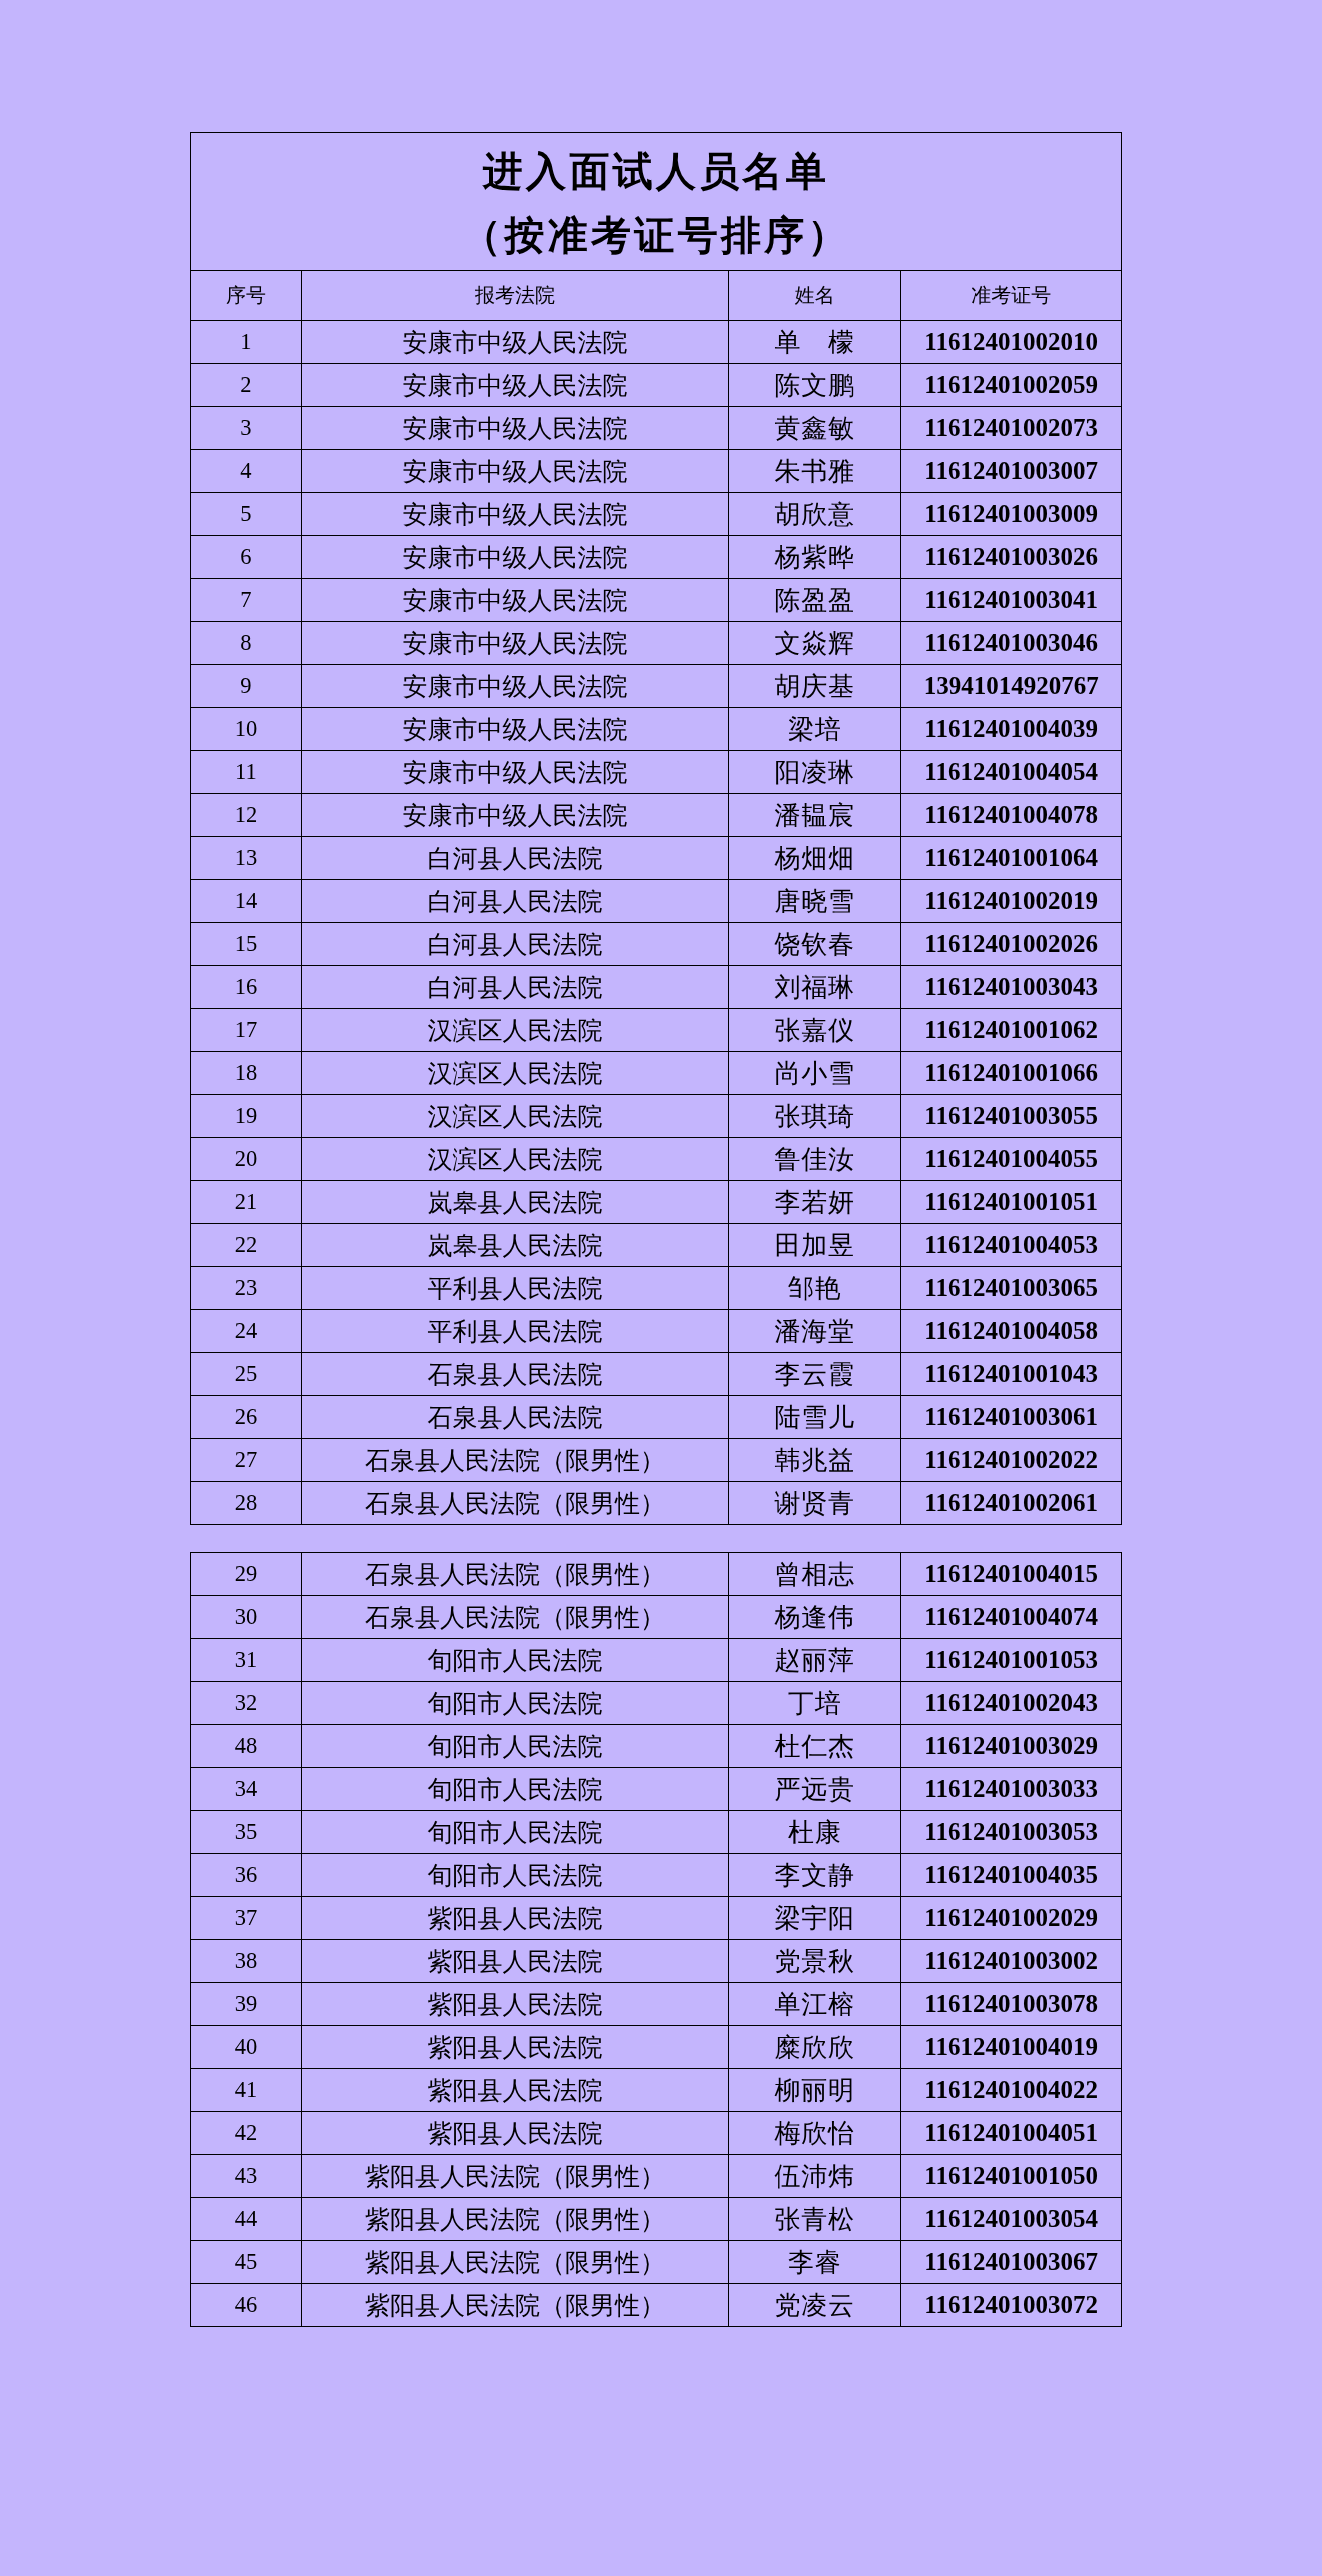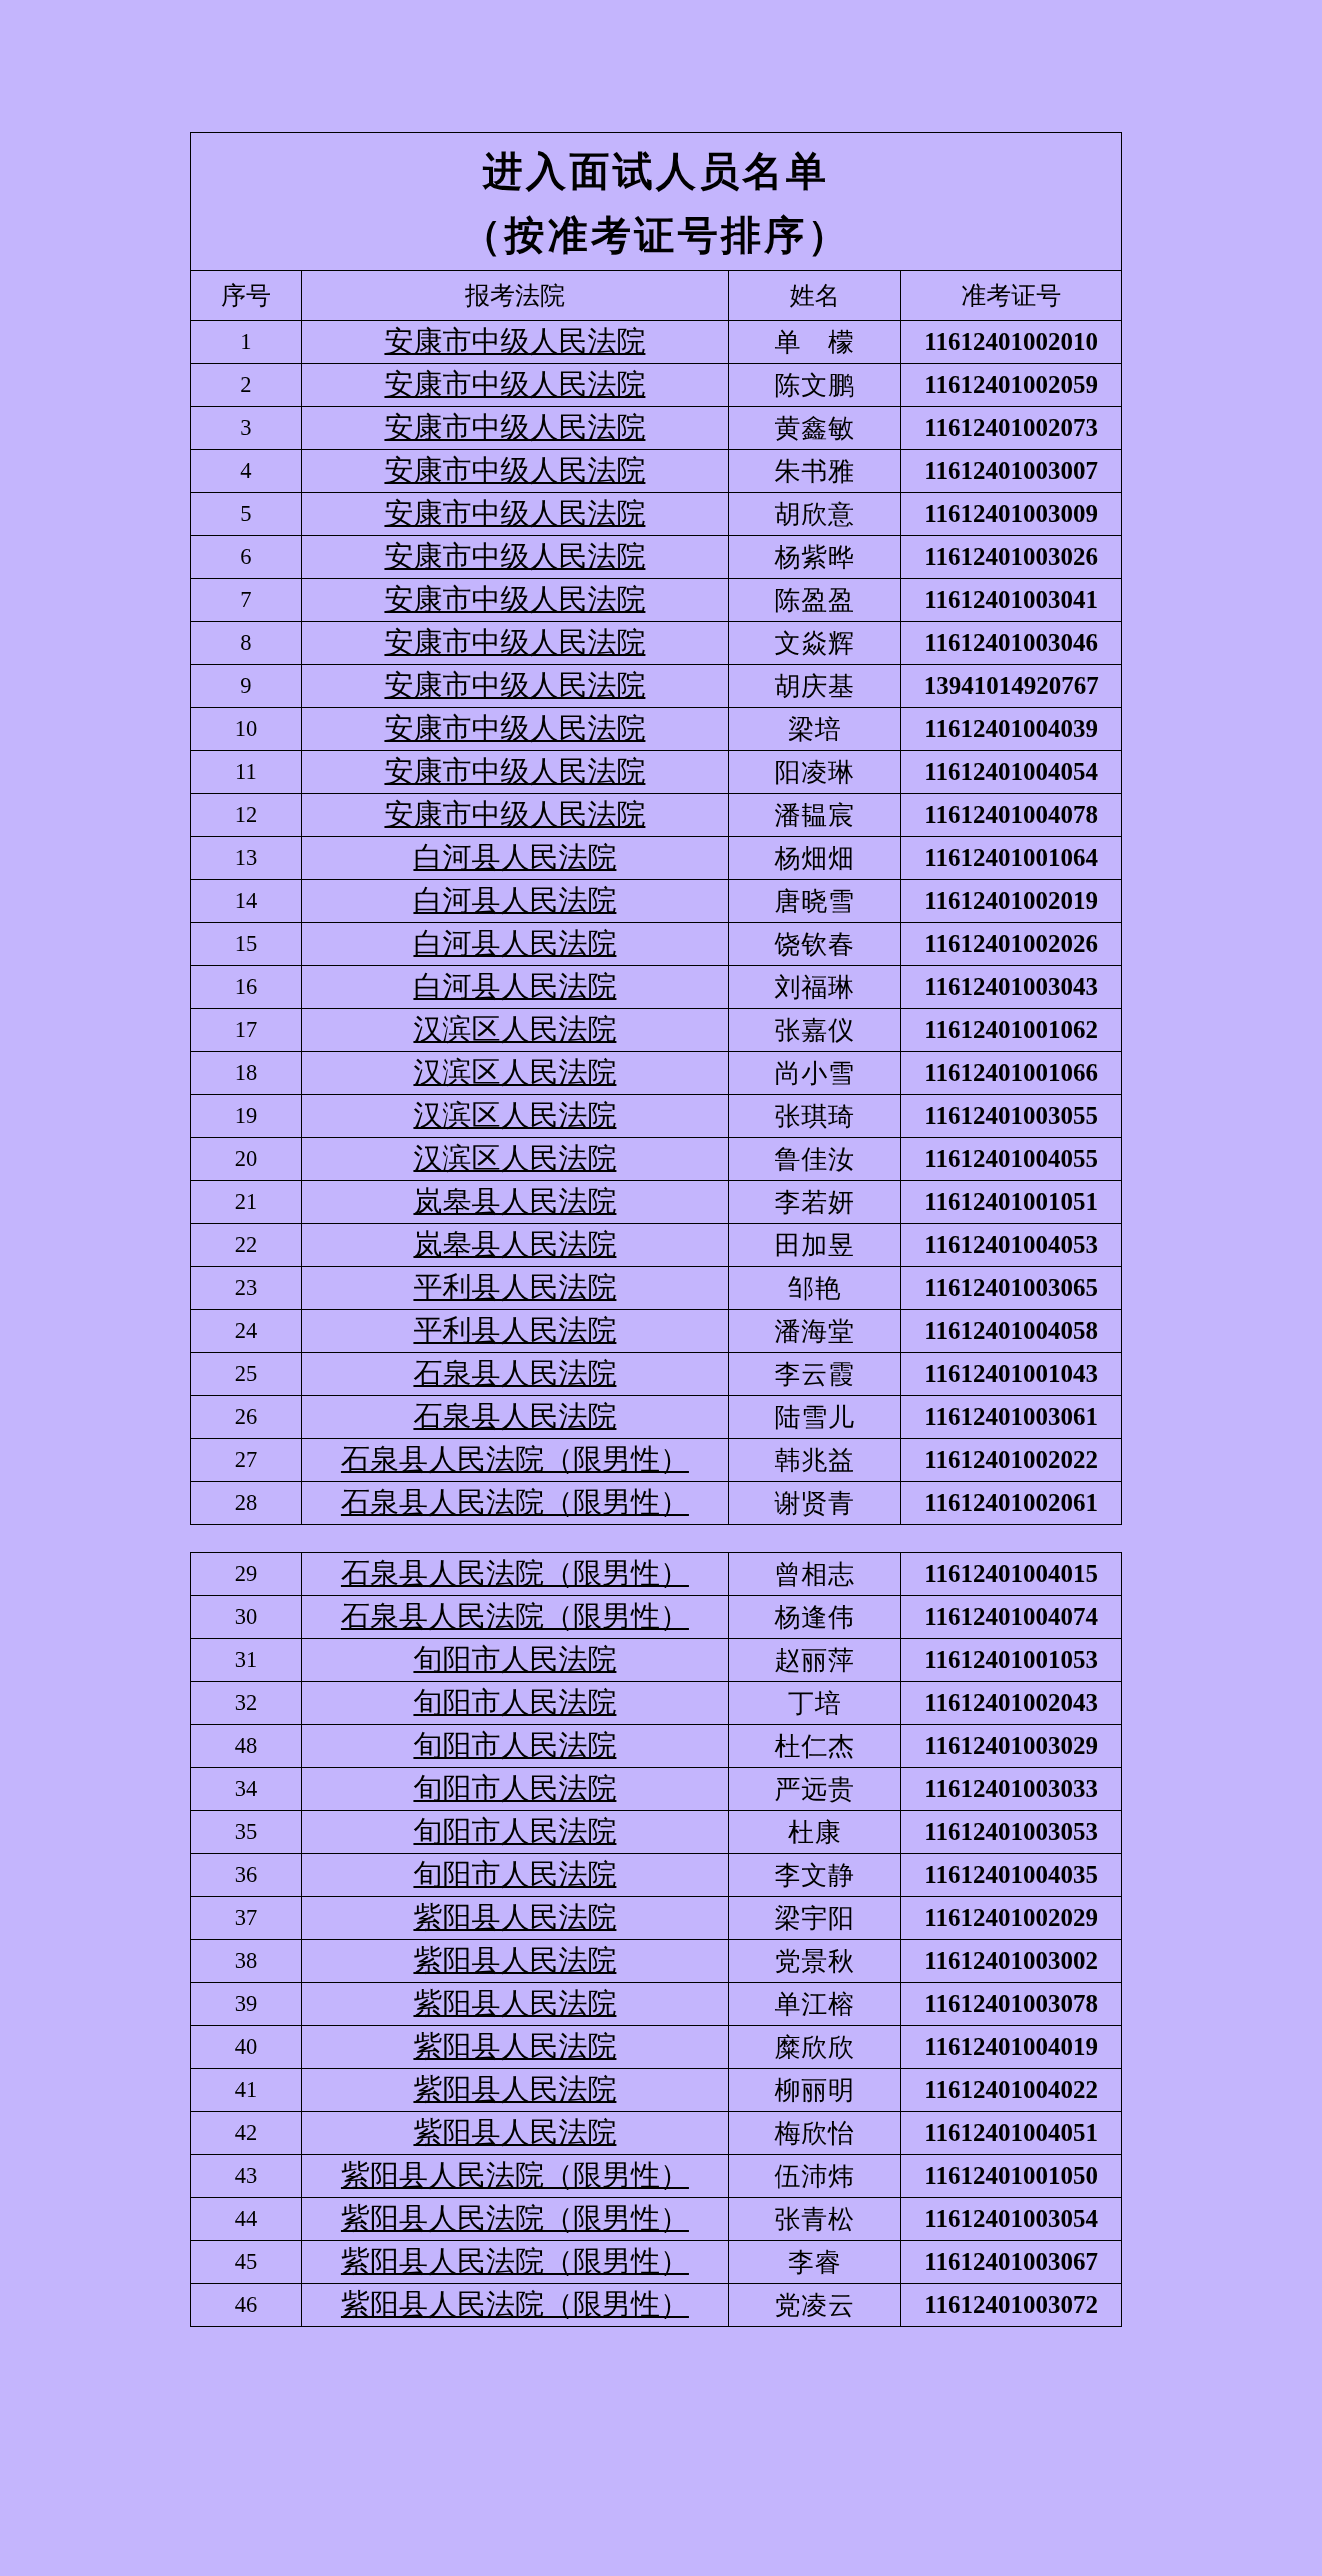--- a/index.html
+++ b/index.html
@@ -48,26 +48,26 @@
   .title-inner {
     display: flex;
     flex-direction: column;
     justify-content: space-evenly;
     height: 100%;
     padding-top: 5px;
     box-sizing: border-box;
   }
   tr.header-row th {
     height: 49px;
-    font-size: 25px;
+    font-size: 20px;
     font-weight: normal;
   }
   tr.data-row td { height: 42px; }
   .c-no     { font-size: 22.5px; }
-  .c-court  { font-size: 29px; text-decoration: underline; }
+  .c-court  { font-size: 25px; }
   .c-name   { font-size: 26px; letter-spacing: 0.8px; }
   .c-ticket { font-size: 25px; font-weight: bold; }
 </style>
 </head>
 <body>
 
 <div class="page">
 
   <div class="block block-1">
     <table>

